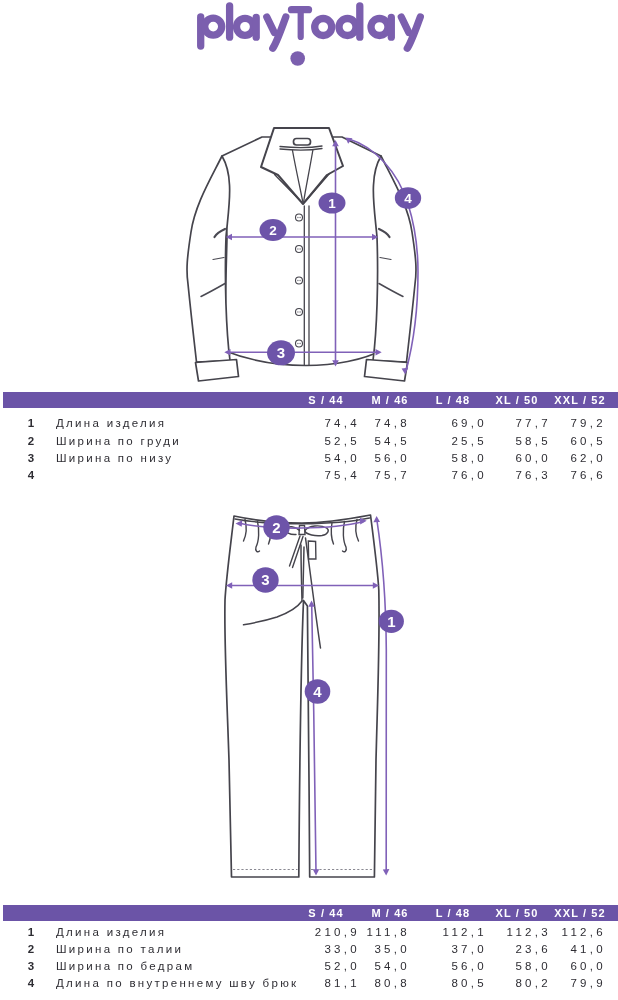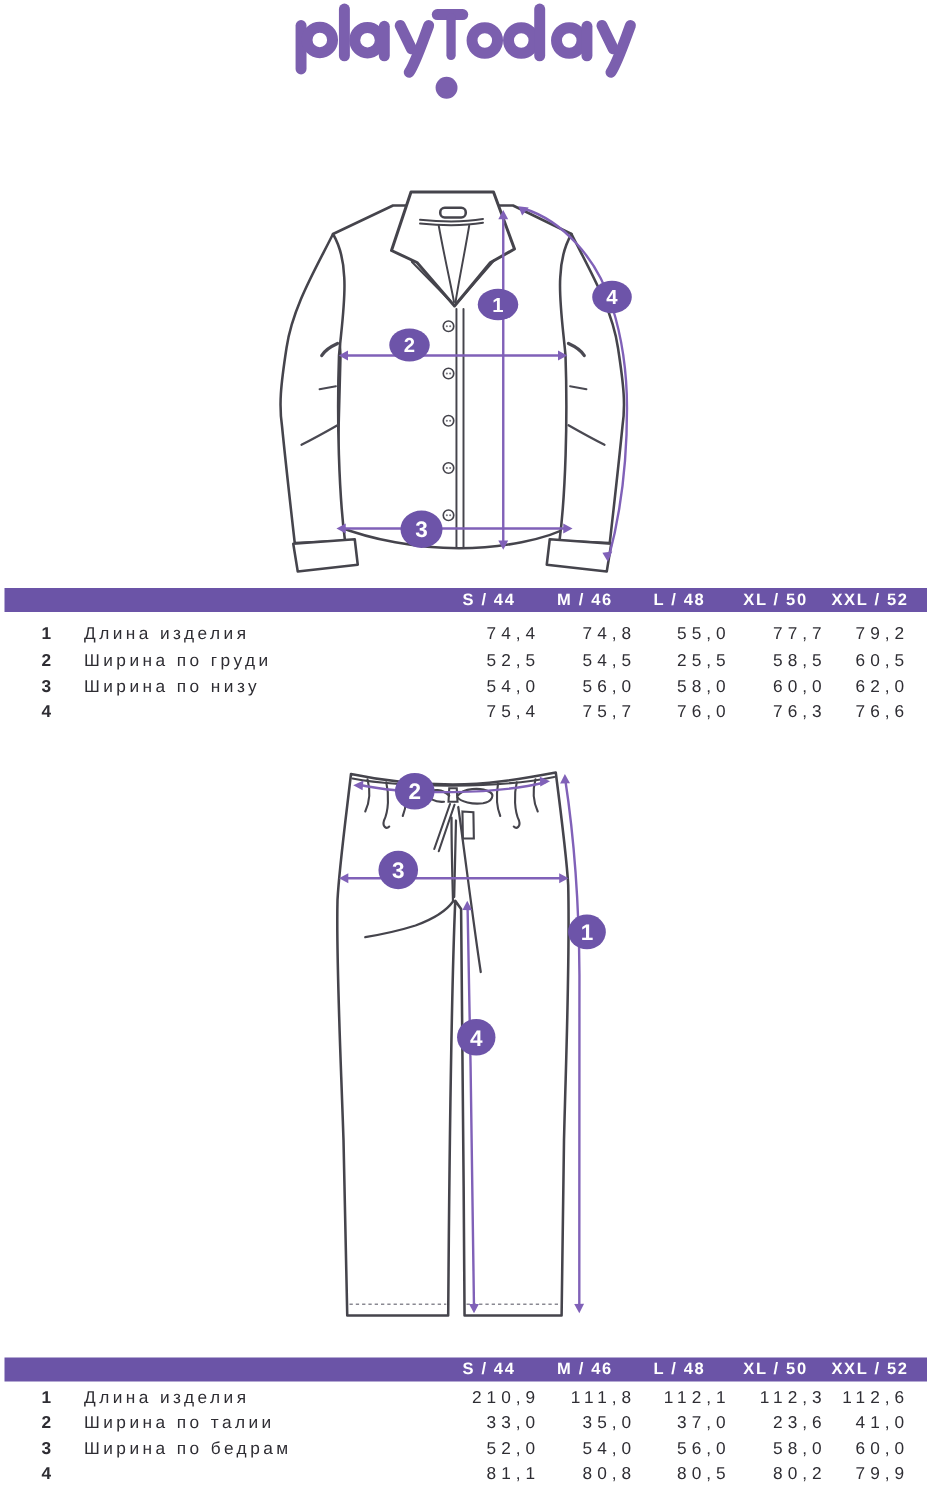--- a/index.html
+++ b/index.html
@@ -6,21 +6,21 @@
   body{width:618px;height:1000px;position:relative;overflow:hidden;
        font-family:"Liberation Sans",sans-serif;-webkit-font-smoothing:antialiased;}
   .abs{position:absolute;}
   .hdrbar{position:absolute;left:3px;width:612px;height:16px;background:#6b54a7;padding-left:36px;}
   .hcell{position:absolute;top:0;width:64px;text-align:center;line-height:16px;
          font-size:11px;font-weight:bold;color:#ffffff;letter-spacing:1.1px;}
   .row{position:absolute;left:0;width:618px;height:16px;line-height:16px;font-size:11.5px;color:#2e2d33;letter-spacing:2.3px;}
   .rnum{position:absolute;left:24px;width:16px;text-align:center;font-weight:bold;}
   .rlab{position:absolute;left:56px;text-align:right;}
   .val{position:absolute;width:66px;text-align:right;letter-spacing:3.3px;}
-  .c1{left:294px}.c2{left:358px}.c3{left:421px}.c4{left:485px}.c5{left:540px}
+  .c1{left:294px}.c2{left:344px}.c3{left:421px}.c4{left:485px}.c5{left:540px}
 </style>
 </head>
 <body>
 
 <svg class="abs" style="left:0;top:0" width="618" height="80" viewBox="0 0 618 80">
 <g fill="none" stroke="#7b5fae" stroke-width="7.3" stroke-linecap="round">
   <line x1="200.7" y1="17" x2="200.7" y2="46"></line>
   <circle cx="213.2" cy="26.6" r="8.5"></circle>
   <line x1="229.6" y1="6" x2="229.6" y2="37.2"></line>
   <circle cx="245" cy="26.8" r="8.5"></circle>
@@ -126,21 +126,21 @@
   <div class="hcell" style="left:355px">M / 46</div>
   <div class="hcell" style="left:418px">L / 48</div>
   <div class="hcell" style="left:482px">XL / 50</div>
   <div class="hcell" style="left:545px">XXL / 52</div>
 </div>
 <div class="row" style="top:415px">
     <span class="rnum">1</span>
     <span class="rlab">Длина изделия</span>
     <span class="val c1">74,4</span>
     <span class="val c2">74,8</span>
-    <span class="val c3">55,0</span>
+    <span class="val c3">69,0</span>
     <span class="val c4">77,7</span>
     <span class="val c5">79,2</span>
   </div>
 <div class="row" style="top:432.5px">
     <span class="rnum">2</span>
     <span class="rlab">Ширина по груди</span>
     <span class="val c1">52,5</span>
     <span class="val c2">54,5</span>
     <span class="val c3">25,5</span>
     <span class="val c4">58,5</span>
@@ -256,18 +256,19 @@
     <span class="rnum">3</span>
     <span class="rlab">Ширина по бедрам</span>
     <span class="val c1">52,0</span>
     <span class="val c2">54,0</span>
     <span class="val c3">56,0</span>
     <span class="val c4">58,0</span>
     <span class="val c5">60,0</span>
   </div>
 <div class="row" style="top:975px">
     <span class="rnum">4</span>
+    <span class="rlab">Длина по внутреннему шву брюк</span>
     <span class="val c1">81,1</span>
     <span class="val c2">80,8</span>
     <span class="val c3">80,5</span>
     <span class="val c4">80,2</span>
     <span class="val c5">79,9</span>
   </div>
 
 </body></html>

